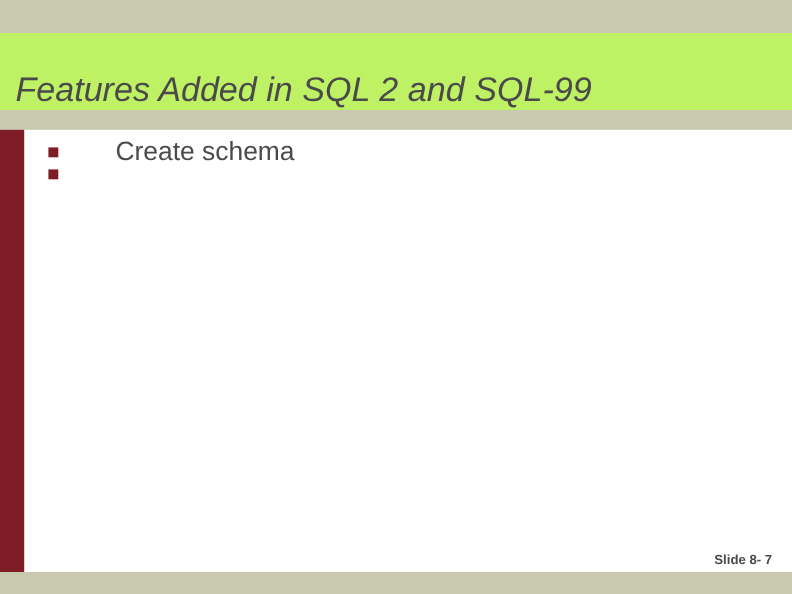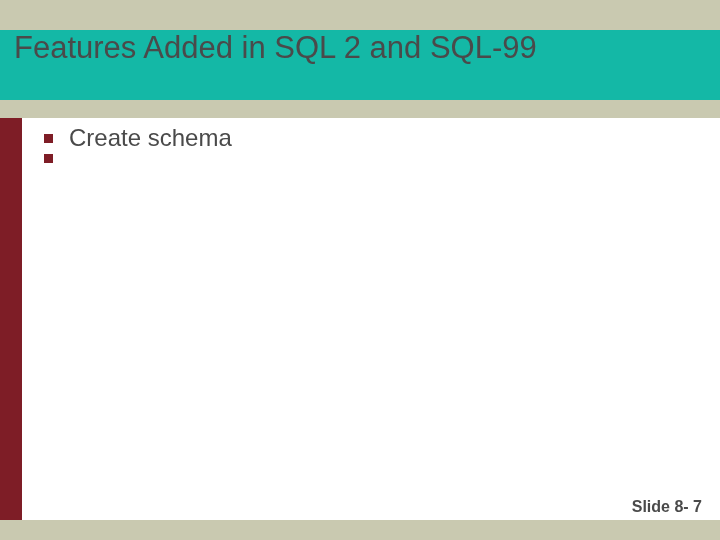--- a/index.html
+++ b/index.html
@@ -24,23 +24,24 @@
     right: 0;
     height: 30px;
     background: #c9c9b0;
   }
   .title-band {
     position: absolute;
     top: 30px;
     left: 0;
     right: 0;
     height: 70px;
-    background: #14b8a6;
+    background: #bef264;
     display: flex;
-    align-items: flex-start;
+    align-items: flex-end;
+    font-style: italic;
   }
   .title-text {
     font-size: 31px;
     color: #4a4a4a;
     padding-left: 14px;
     font-weight: 400;
   }
   .under-title-band {
     position: absolute;
     top: 100px;
@@ -71,34 +72,35 @@
   .bullet {
     width: 9px;
     height: 9px;
     background: #7e1d26;
     margin-right: 16px;
     flex-shrink: 0;
   }
   .bullet-text {
     font-size: 24px;
     color: #4a4a4a;
+    margin-left: 36px;
   }
   .bottom-band {
     position: absolute;
     bottom: 0;
     left: 0;
     right: 0;
     height: 20px;
     background: #c9c9b0;
   }
   .slide-num {
     position: absolute;
     bottom: 24px;
     right: 18px;
-    font-size: 16px;
+    font-size: 12px;
     font-weight: bold;
     color: #4a4a4a;
   }
 </style>
 </head>
 <body>
 
 <div class="slide">
   <div class="top-band"></div>
 

